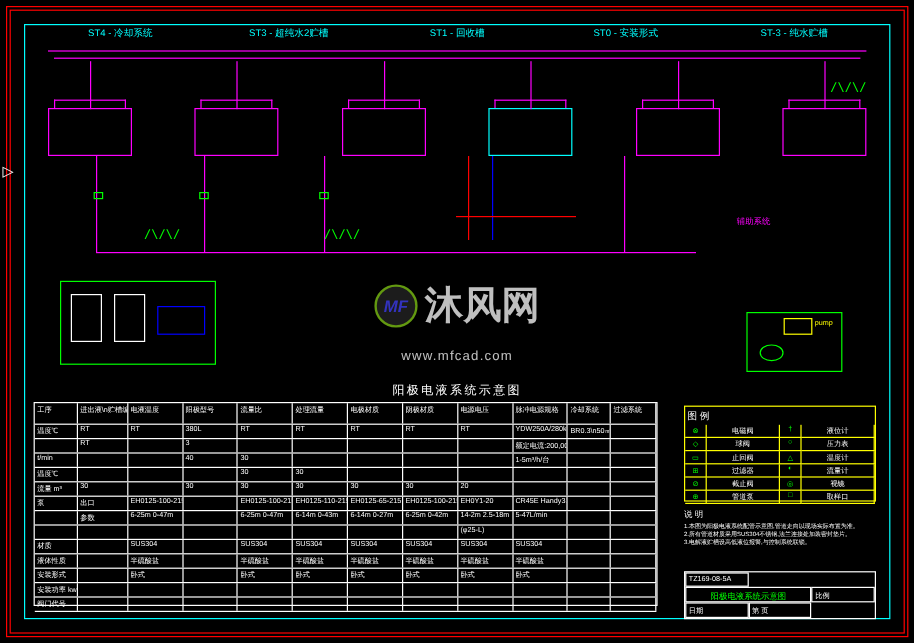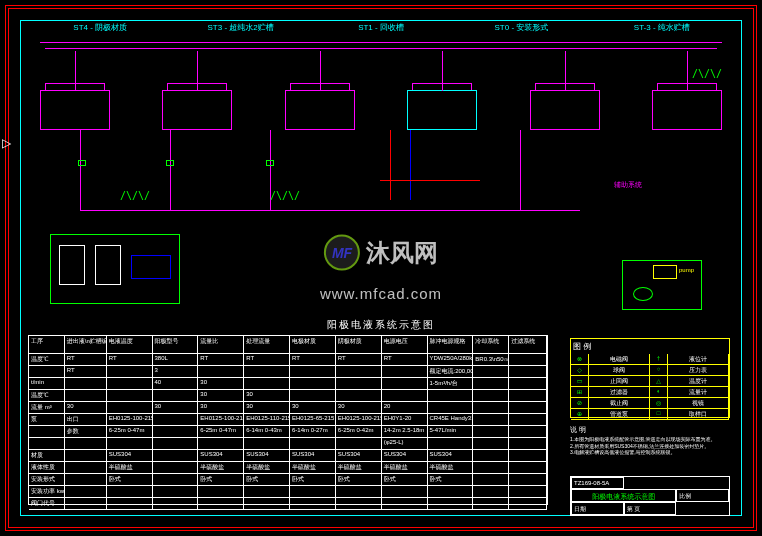--- a/index.html
+++ b/index.html
@@ -35,39 +35,39 @@
 .legend-grid div{border:1px solid #ff0;border-top:none;border-left:none;padding:1px;text-align:center;height:11px;overflow:hidden}
 .legend-sym{color:#0f0}
 .notes{position:absolute;top:425px;right:32px;width:160px;font-size:5px;color:#fff;line-height:1.3}
 .notes-title{font-size:7px;margin-bottom:2px}
 .title-block{position:absolute;bottom:20px;right:32px;width:160px;height:40px;border:1px solid #fff;display:grid;grid-template-columns:1fr 1fr 1fr;font-size:6px;color:#fff}
 .title-block div{border:1px solid #fff;padding:2px;overflow:hidden}
 .title-block .name{grid-column:1/3;color:#0f0;text-align:center;font-size:7px}
 .watermark{position:absolute;top:50%;left:50%;transform:translate(-50%,-50%);text-align:center;pointer-events:none;opacity:.75}
 .wm-logo{display:inline-flex;align-items:center;gap:6px}
 .wm-circle{width:36px;height:36px;border:2px solid #84cc16;border-radius:50%;display:flex;align-items:center;justify-content:center;color:#44f;font-weight:bold;font-size:14px;font-style:italic;background:rgba(255,255,255,.15)}
-.wm-text{color:#fff;font-size:24px;font-weight:bold}
-.wm-url{color:#fff;font-size:15px;letter-spacing:1px;margin-top:14px}
+.wm-text{color:#fff;font-size:32px;font-weight:bold}
+.wm-url{color:#fff;font-size:11px;letter-spacing:1px;margin-top:14px}
 .equip-box{position:absolute;border:1px solid #0f0}
 .pump-box{position:absolute;top:260px;right:60px;width:80px;height:50px;border:1px solid #0f0}
 .small-rect{position:absolute;border:1px solid #ff0;width:24px;height:14px}
 .yellow-text{color:#ff0;font-size:6px}
 .cursor{position:absolute;left:2px;top:136px;color:#fff;font-size:12px}
 </style>
 </head>
 <body>
 
 <div class="frame"></div>
 <div class="frame2"></div>
 <div class="inner"></div>
 
 <div class="cursor">▷</div>
 
 <div class="header-labels">
-  <span>ST4 - 阴极材质</span>
+  <span>ST4 - 冷却系统</span>
   <span>ST3 - 超纯水2贮槽</span>
   <span>ST1 - 回收槽</span>
   <span>ST0 - 安装形式</span>
   <span>ST-3 - 纯水贮槽</span>
 </div>
 
 <div class="hbus"></div>
 <div class="hbus2"></div>
 
 <div class="tanks">

